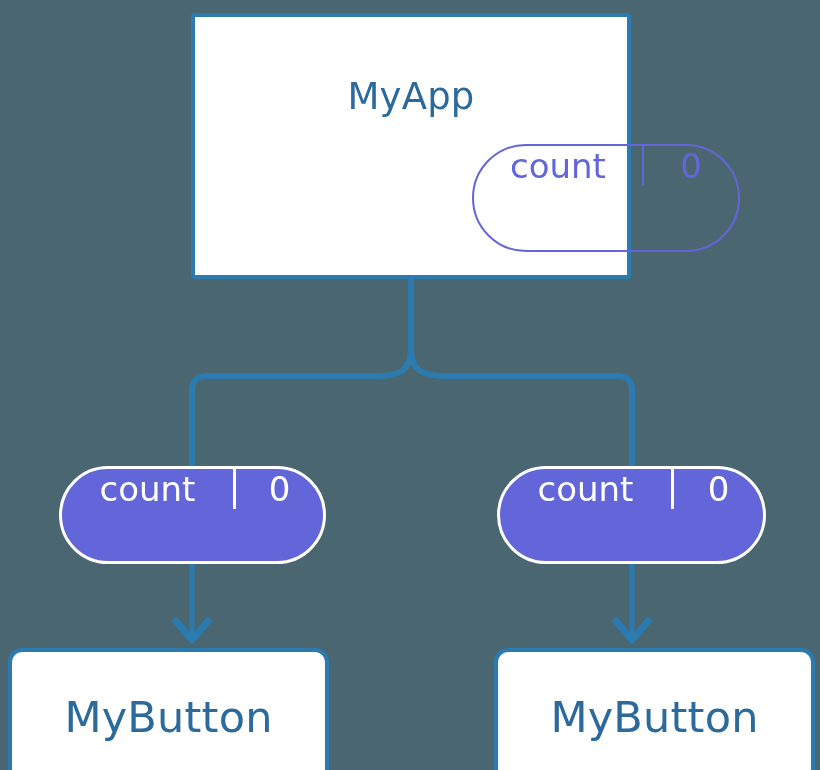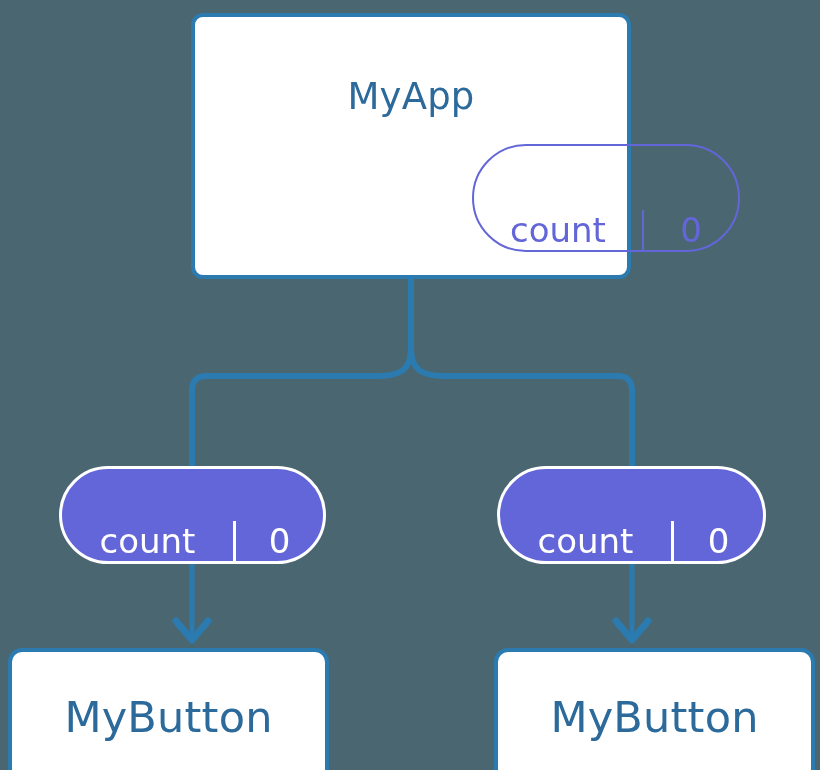--- a/index.html
+++ b/index.html
@@ -24,21 +24,21 @@
     top: 0;
     width: 820px;
     height: 770px;
   }
 
   
   .node-card {
     position: absolute;
     background: #ffffff;
     border: 4px solid #2b7bb0;
-    border-radius: 12px;
+    border-radius: 4px;
     box-sizing: border-box;
   }
   #root-card {
     left: 191px;
     top: 13px;
     width: 440px;
     height: 266px;
   }
   .card-title {
     position: absolute;
@@ -76,21 +76,21 @@
   }
   .leaf-card .card-title {
     top: 40px;
     font-size: 43px;
   }
 
   
   .pill {
     position: absolute;
     display: flex;
-    align-items: flex-end;
+    align-items: flex-start;
     box-sizing: border-box;
     border-radius: 999px;
     overflow: hidden;
   }
   .pill .pill-key,
   .pill .pill-val {
     display: flex;
     align-items: center;
     justify-content: center;
     box-sizing: border-box;

